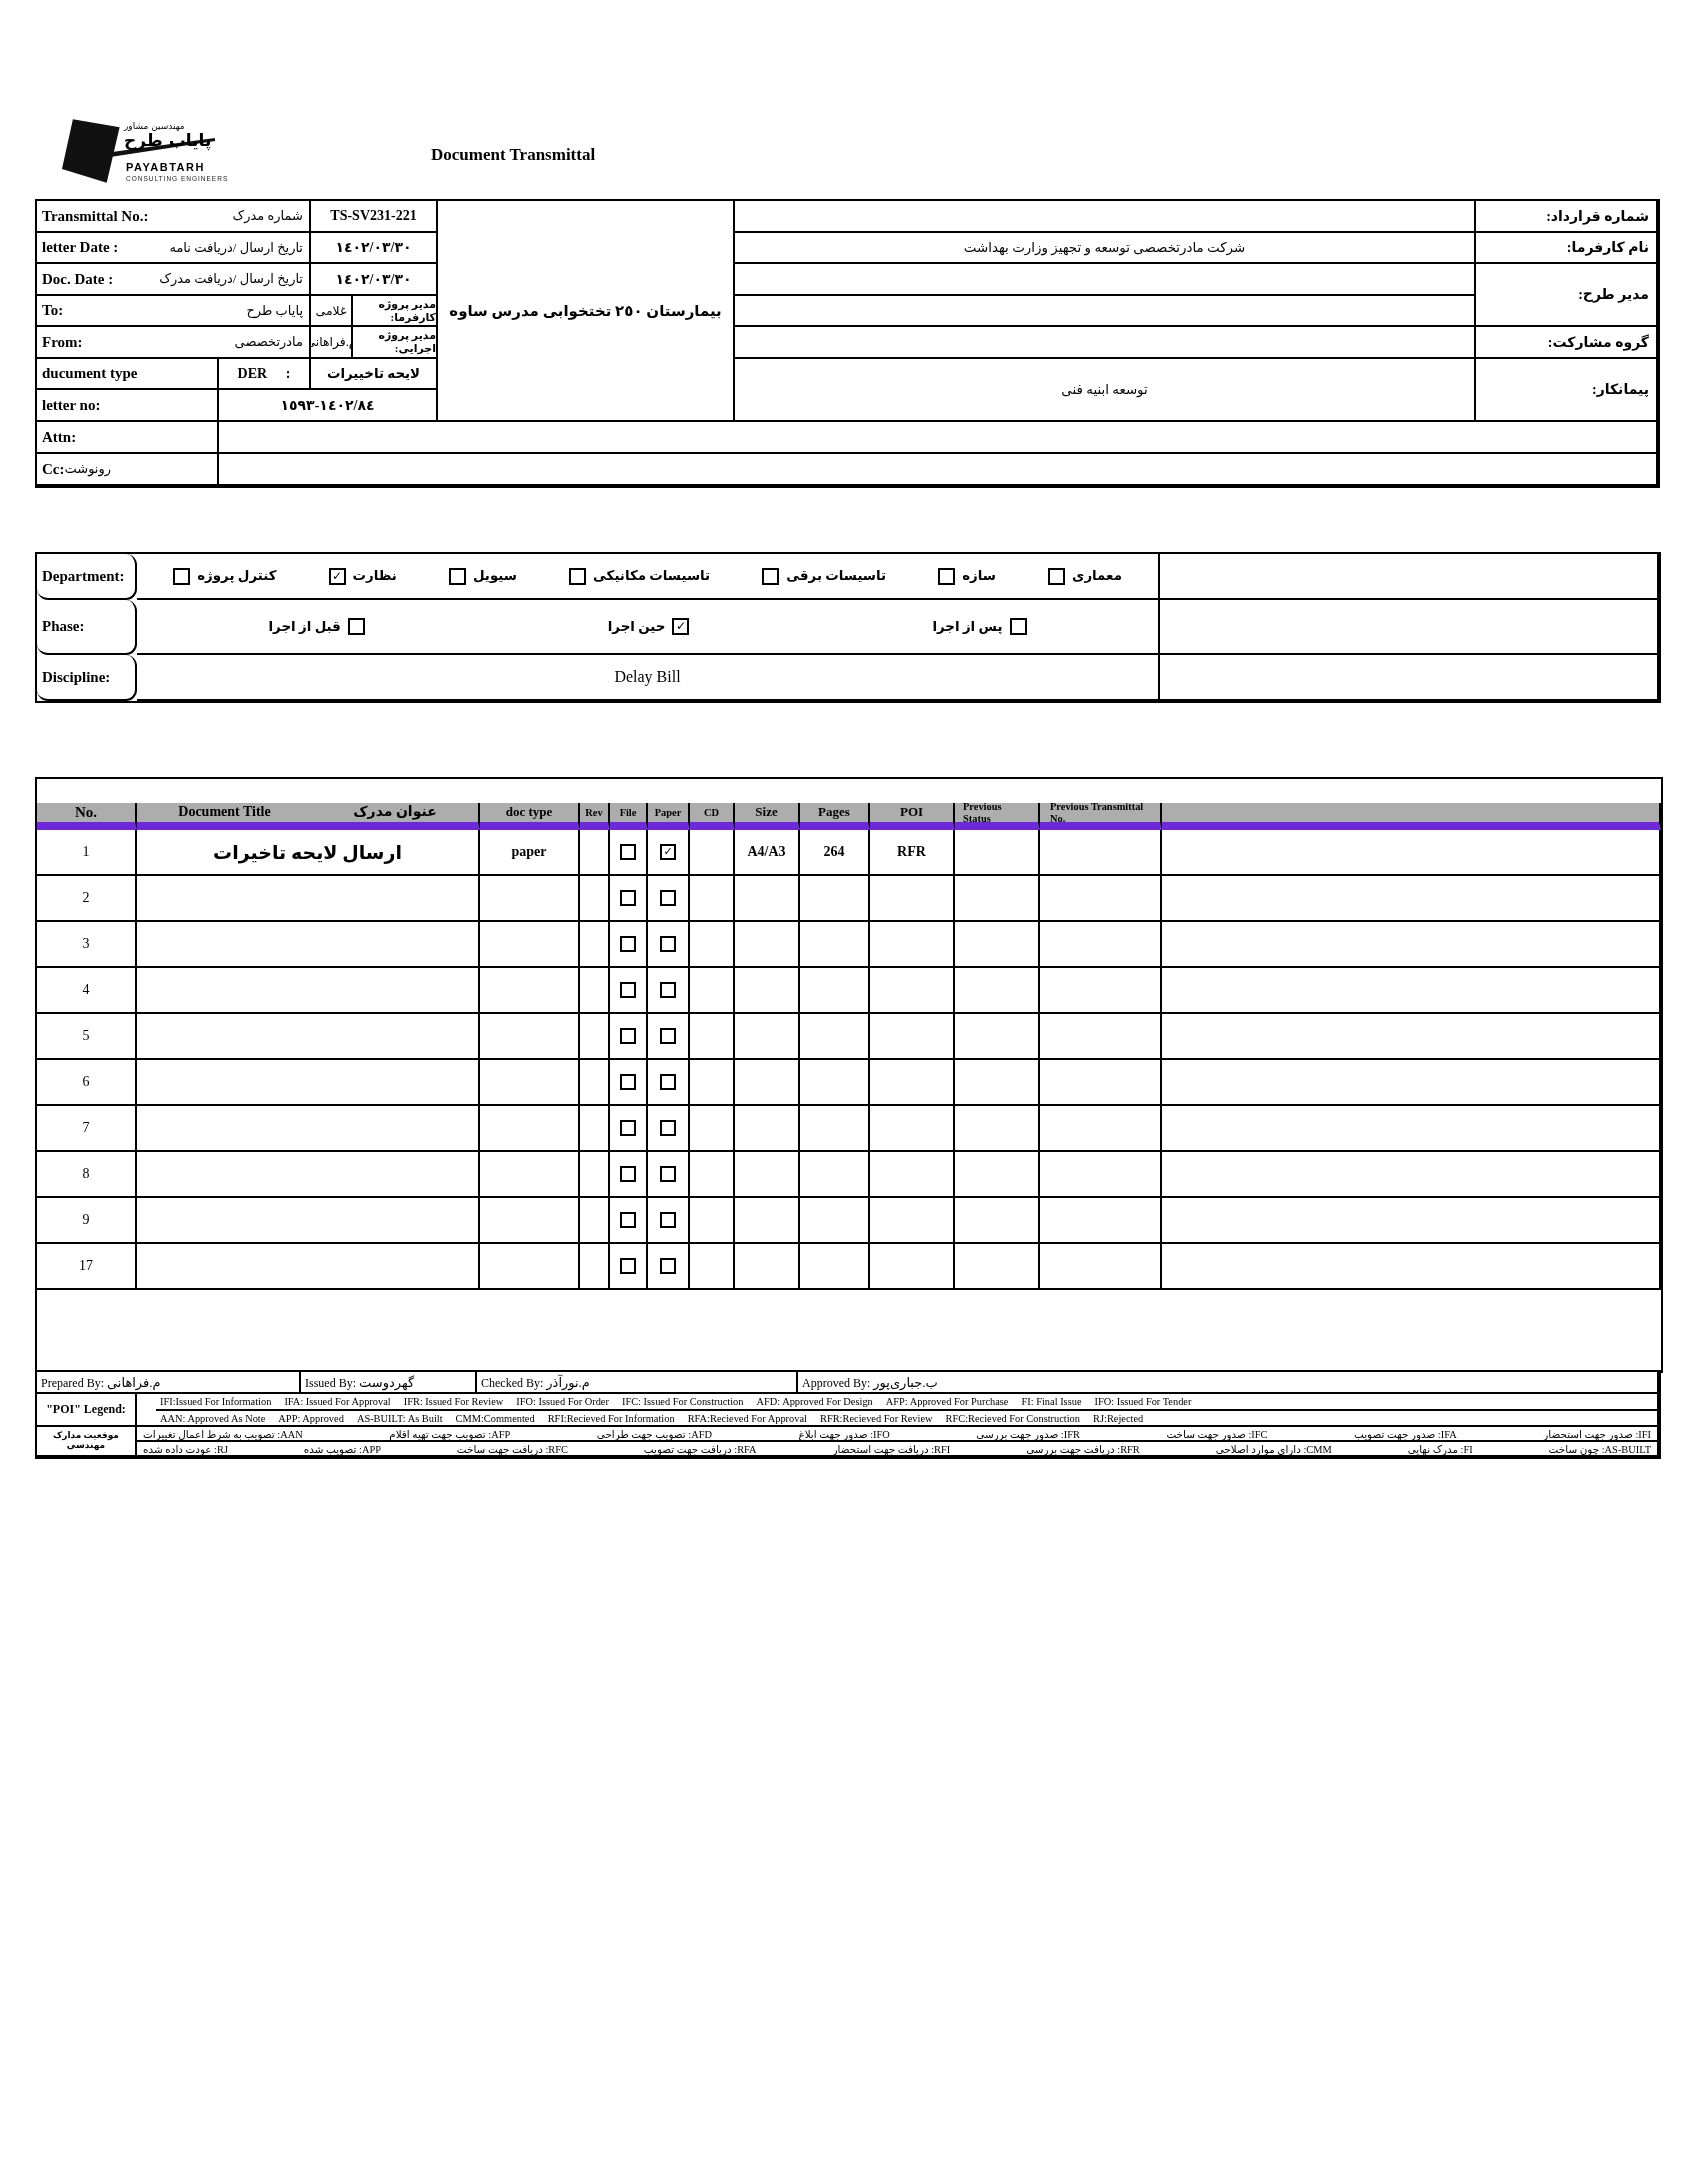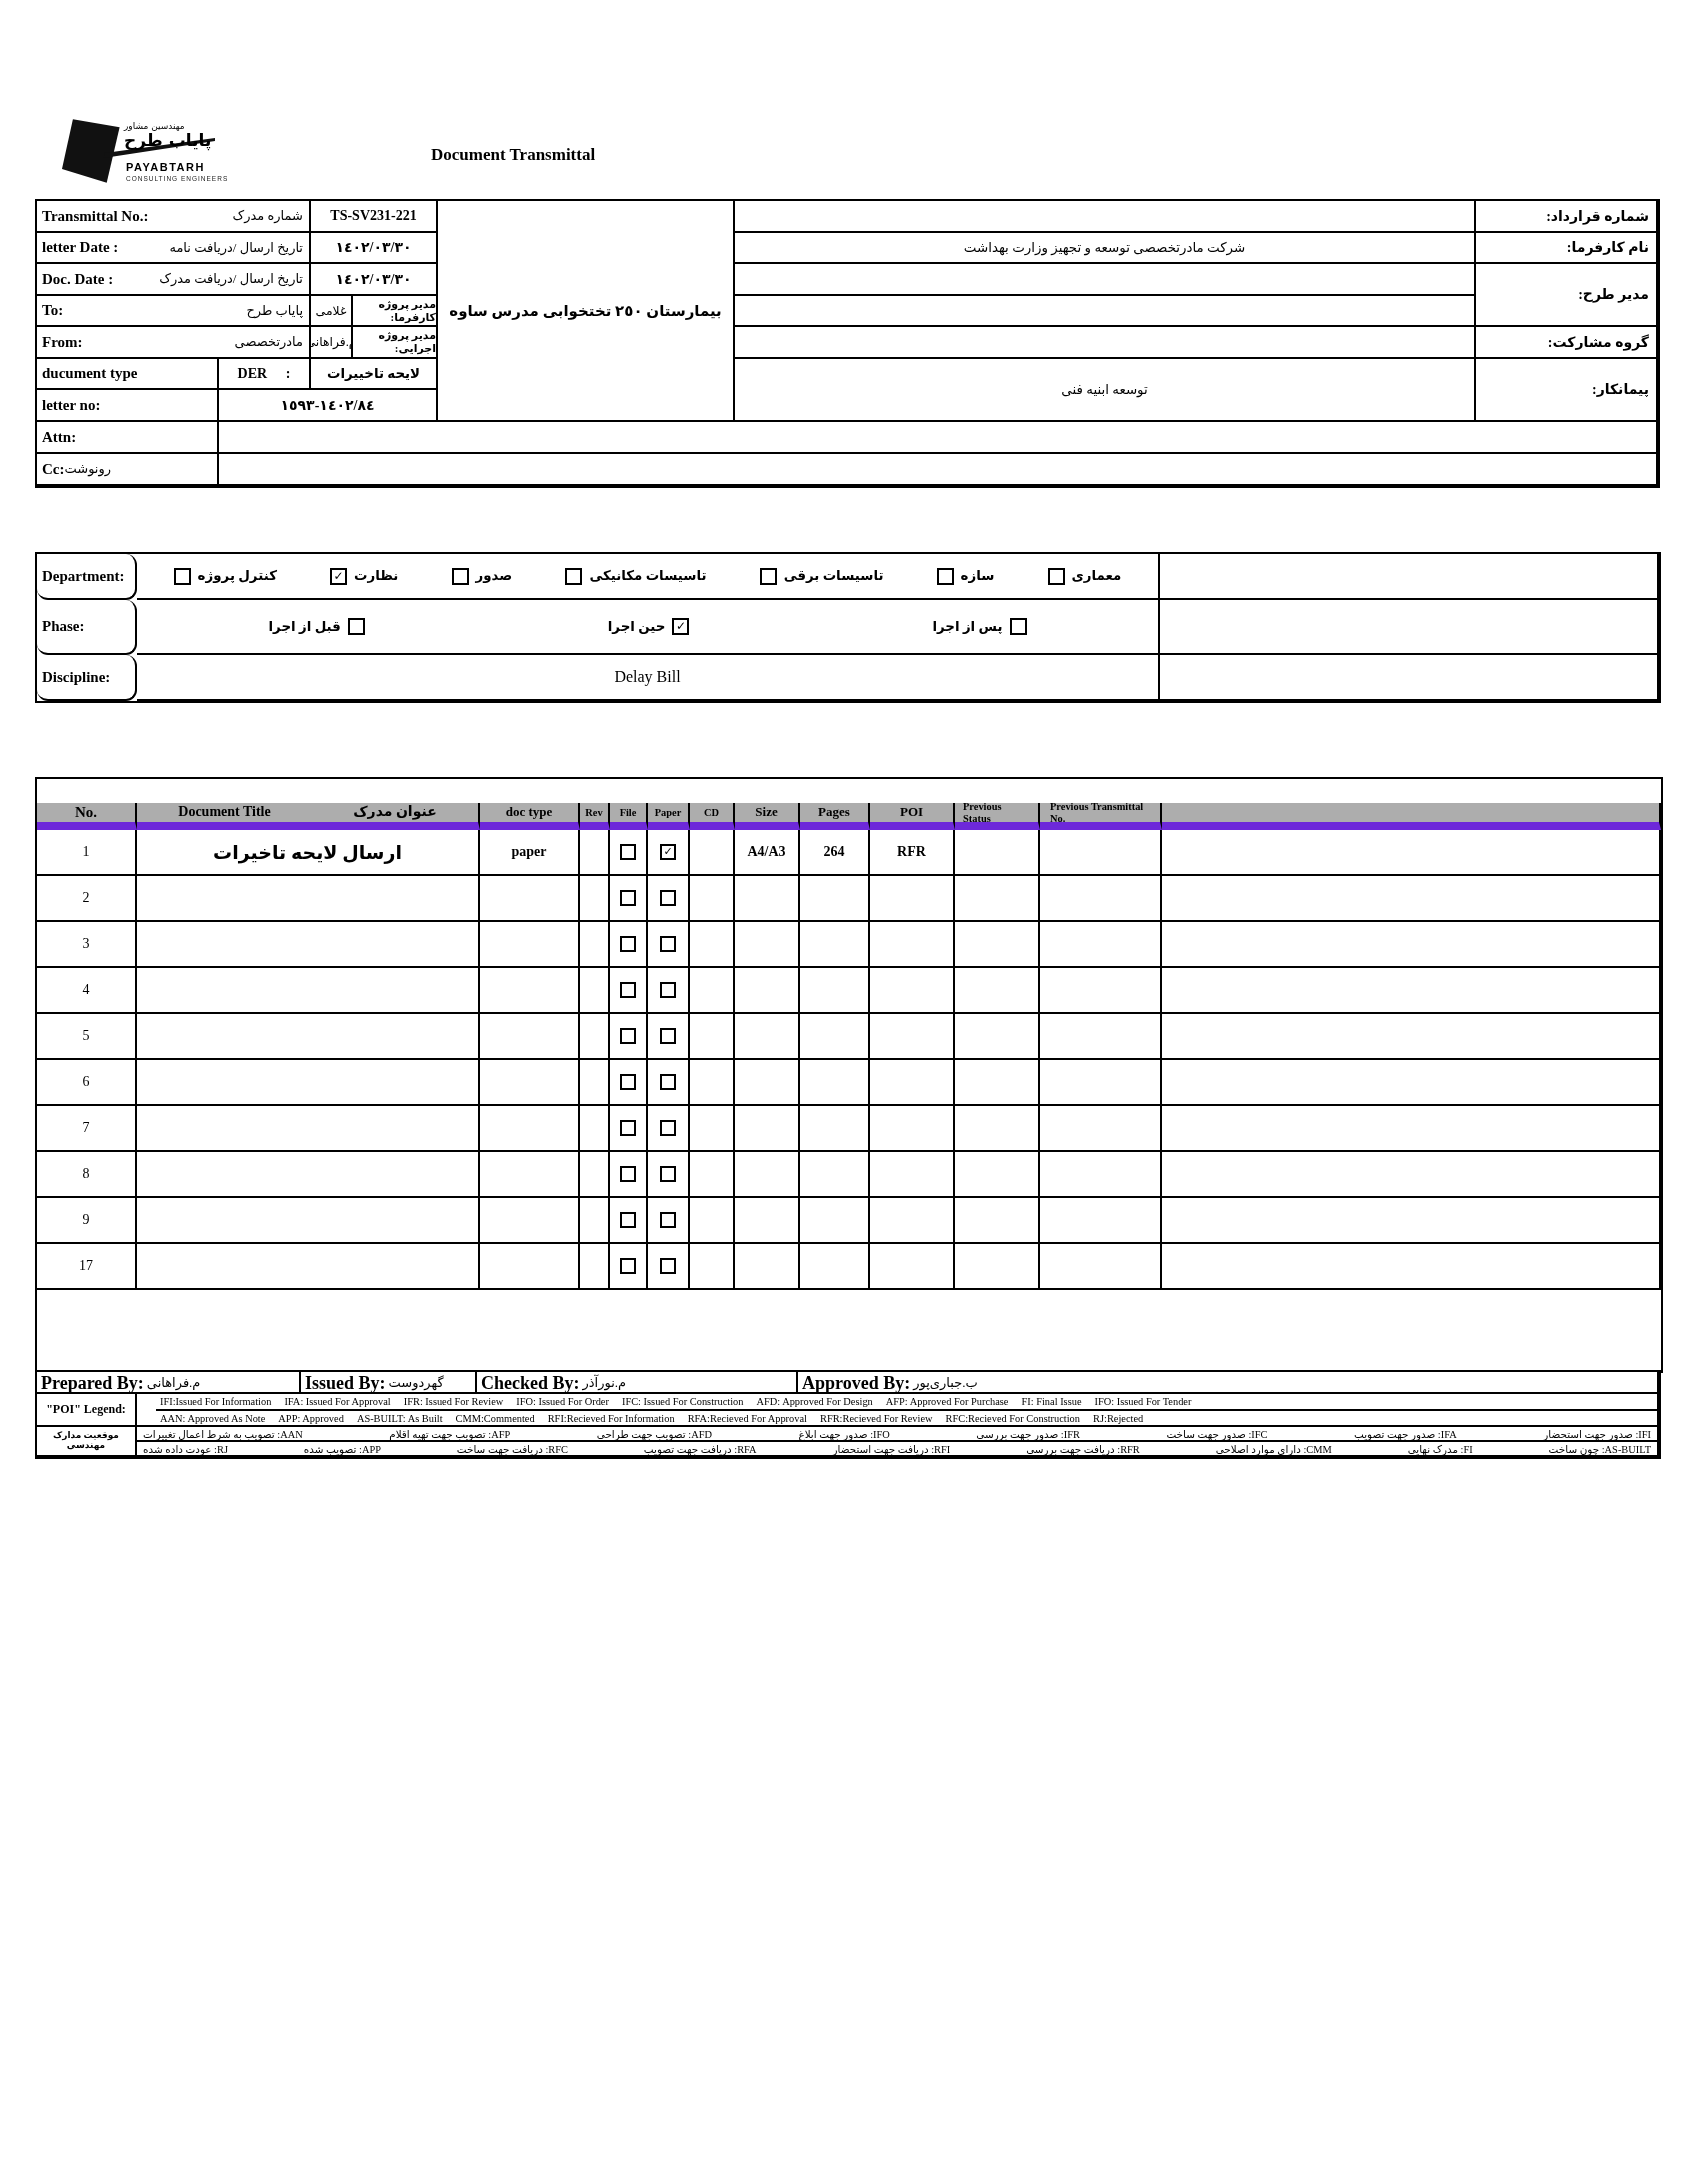--- a/index.html
+++ b/index.html
@@ -64,21 +64,21 @@
   .trow{display:grid;grid-template-columns:var(--cols);height:46px;}
   .tcell{border-right:2px solid #000;border-bottom:2px solid #000;display:flex;
          align-items:center;justify-content:center;overflow:hidden;font-size:14px;}
   .tcell.b{font-weight:bold;}
   .tcell.fab{direction:rtl;font-weight:bold;font-size:19px;text-align:right;}
   .ttail{height:81px;}
 
   
   .sig{left:35px;top:1370px;grid-template-columns:264px 176px 321px 861px;grid-template-rows:22px;border-bottom:none;}
   .scell{border-right:2px solid #000;display:flex;align-items:center;padding-left:4px;gap:3px;overflow:hidden;}
-  .scell .slbl{font-weight:bold;font-size:18px;white-space:nowrap;}
+  .scell .slbl{font-weight:normal;font-size:12px;white-space:nowrap;}
   .scell .sval{direction:rtl;font-size:13px;white-space:nowrap;}
   .leg{left:35px;top:1392px;grid-template-columns:100px 1522px;grid-template-rows:17px 16px;border-bottom:none;}
   .leglbl{grid-row:1/3;justify-content:center;text-align:center;font-weight:bold;font-size:12px;}
   .legline{font-family:"Liberation Serif","DejaVu Sans",serif;font-size:10.4px;padding-left:4px;
            display:flex;gap:13px;white-space:nowrap;align-items:center;margin-left:19px;}
   .faleg{left:35px;top:1425px;grid-template-columns:100px 1522px;grid-template-rows:15px 15px;}
   .faleglbl{grid-row:1/3;justify-content:center;text-align:center;font-size:9px;direction:rtl;line-height:1.1;font-weight:bold;}
   .falegline{direction:rtl;font-size:10.4px;padding:0 6px;display:flex;justify-content:space-between;
              white-space:nowrap;align-items:center;}
   .falegline span{direction:rtl;unicode-bidi:embed;}
@@ -192,21 +192,21 @@
         <span class="ck-item">
           <span class="ckbox"></span>
           <span class="ck-label">تاسیسات برقی</span>
         </span>
         <span class="ck-item">
           <span class="ckbox"></span>
           <span class="ck-label">تاسیسات مکانیکی</span>
         </span>
         <span class="ck-item">
           <span class="ckbox"></span>
-          <span class="ck-label">صدور</span>
+          <span class="ck-label">سیویل</span>
         </span>
         <span class="ck-item">
           <span class="ckbox checked">✓</span>
           <span class="ck-label">نظارت</span>
         </span>
         <span class="ck-item">
           <span class="ckbox"></span>
           <span class="ck-label">کنترل پروژه</span>
         </span>
       </div>

